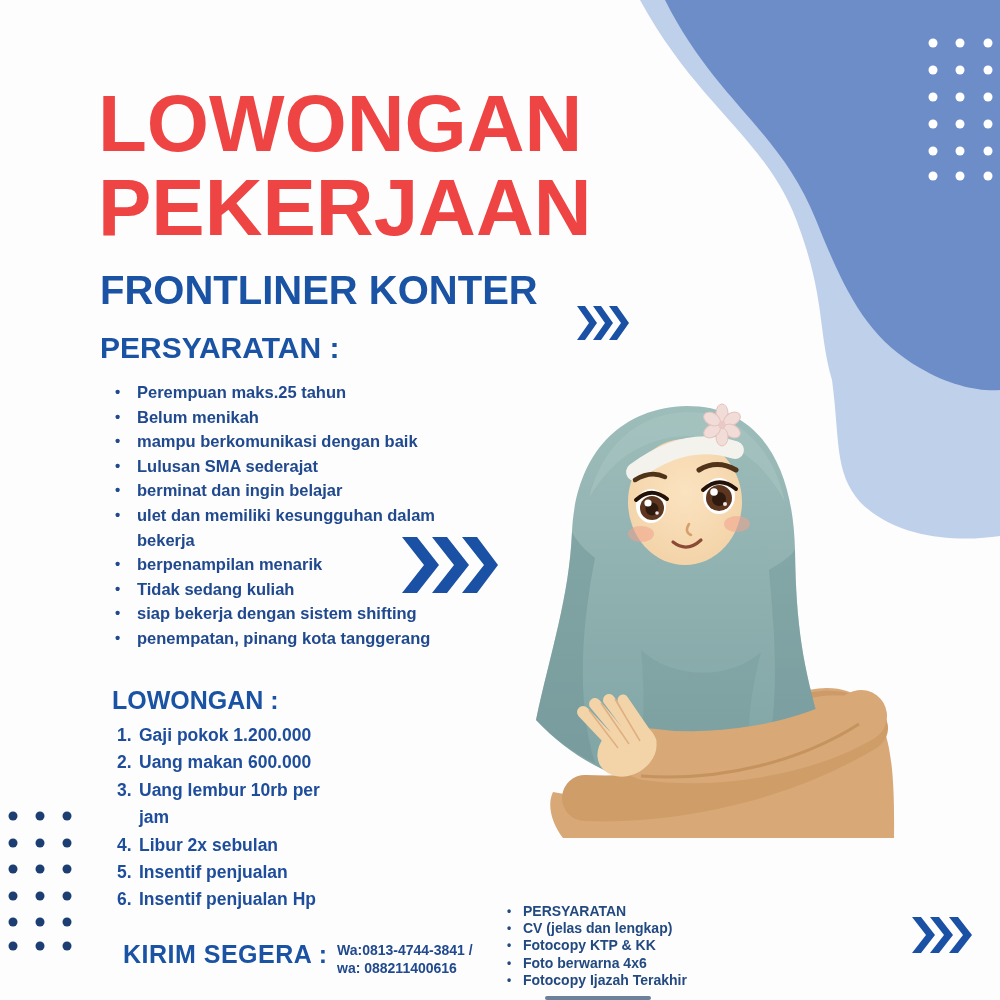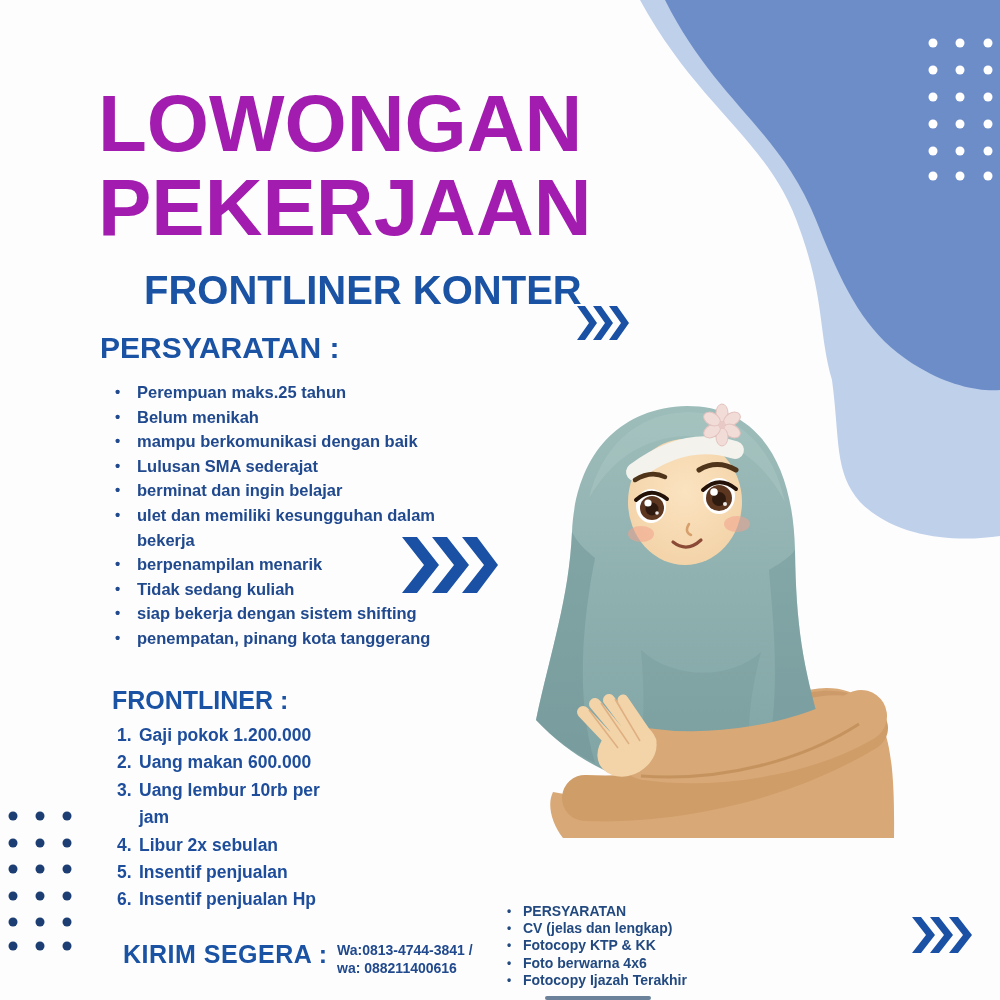--- a/index.html
+++ b/index.html
@@ -8,25 +8,25 @@
     background:#fdfdfe;
     font-family:"Liberation Sans","DejaVu Sans",sans-serif;
     -webkit-font-smoothing:antialiased;
   }
   .abs{position:absolute;}
 
   
   .title{
     left:98px;top:82px;
     font-size:80px;font-weight:bold;line-height:84px;
-    color:#a21caf;letter-spacing:0px;white-space:nowrap;
+    color:#ef4444;letter-spacing:0px;white-space:nowrap;
   }
   .subtitle{
     left:100px;top:268px;
-    font-size:40px;font-weight:bold;color:#1a52a4;white-space:nowrap;margin-left:44px;
+    font-size:40px;font-weight:bold;color:#1a52a4;white-space:nowrap;
   }
 
   
   .sec-head{font-weight:bold;color:#1a52a4;white-space:nowrap;}
   .head-req{left:100px;top:331px;font-size:30px;}
   .head-terms{left:112px;top:686px;font-size:25px;}
   .head-send{left:123px;top:940px;font-size:25px;letter-spacing:.5px;}
 
   
   ul.req{
@@ -149,21 +149,21 @@
   <li>siap bekerja dengan sistem shifting</li>
   <li>penempatan, pinang kota tanggerang</li>
 </ul>
 
 <svg class="abs" style="left:402px;top:537px" width="96" height="56" viewBox="0 0 96 56" fill="#1a51a5">
   <path d="M0 0 L15 0 L37 28 L15 56 L0 56 L22 28 Z"></path>
   <path d="M30 0 L45 0 L67 28 L45 56 L30 56 L52 28 Z"></path>
   <path d="M60 0 L75 0 L96 28 L75 56 L60 56 L82 28 Z"></path>
 </svg>
 
-<div class="abs sec-head head-terms">FRONTLINER :</div>
+<div class="abs sec-head head-terms">LOWONGAN :</div>
 <ol class="abs terms">
   <li>
       <span class="num">1.</span>
       <span class="txt">Gaji pokok 1.200.000</span>
     </li>
   <li>
       <span class="num">2.</span>
       <span class="txt">Uang makan 600.000</span>
     </li>
   <li>

